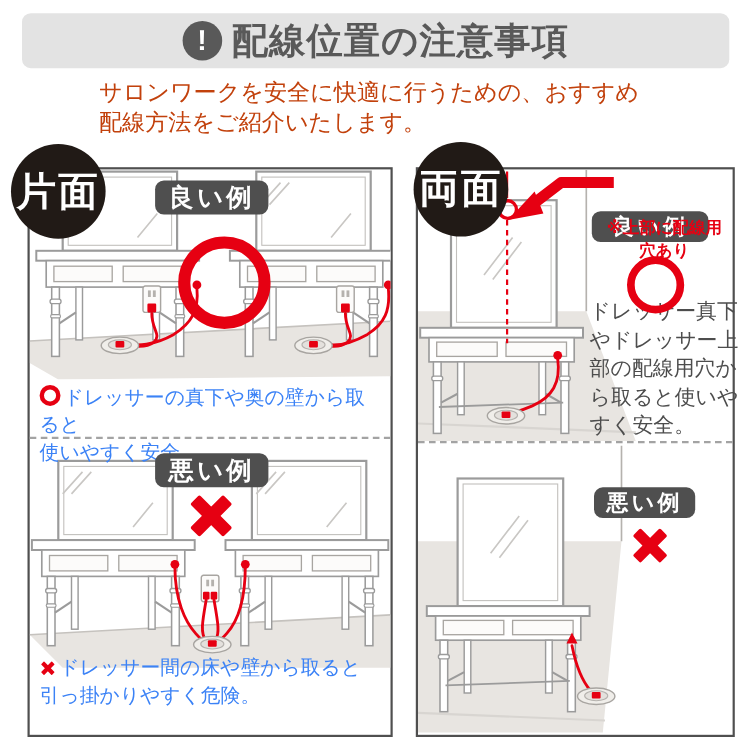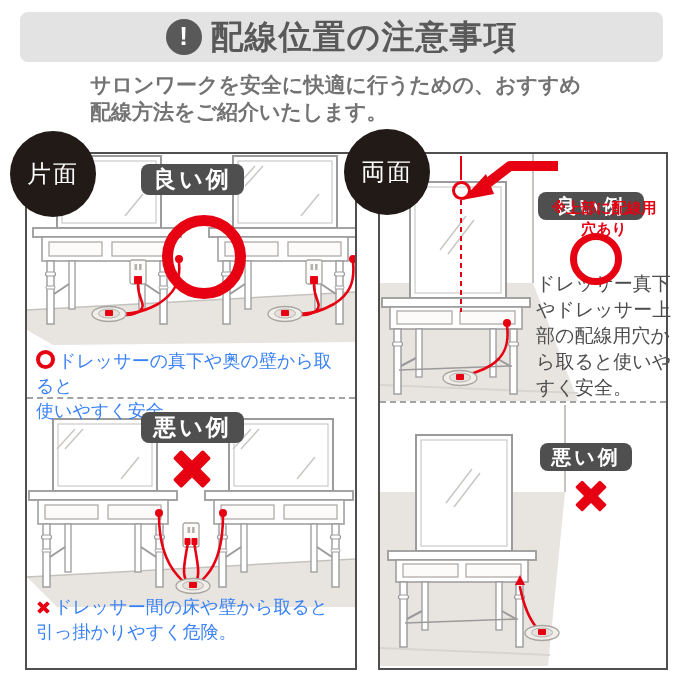--- a/index.html
+++ b/index.html
@@ -8,31 +8,31 @@
   .abs{position:absolute;}
 
   
   .header-band{left:20px;top:12px;width:643px;height:50px;background:#e3e3e3;border-radius:8px;
                display:flex;align-items:center;justify-content:center;gap:9px;}
   .excl-circle{width:36px;height:36px;border-radius:50%;background:#595959;color:#fff;
                display:flex;align-items:center;justify-content:center;
                font-size:26px;font-weight:bold;line-height:1;padding-bottom:2px;box-sizing:border-box;}
   .header-title{font-size:33px;font-weight:bold;color:#595959;letter-spacing:1px;}
 
-  .intro{left:90px;top:71px;width:530px;font-size:21px;line-height:27px;color:#737373;
-         white-space:pre-line;font-weight:700;}
+  .intro{left:90px;top:71px;width:530px;font-size:21px;line-height:27px;color:#c2410c;
+         white-space:pre-line;font-weight:400;}
 
   
   .panel{border:2px solid #4f4f4f;background:#fff;box-sizing:border-box;}
   .panel-left{left:25px;top:152px;width:332px;height:518px;}
   .panel-right{left:378px;top:152px;width:290px;height:518px;}
 
   .tag-circle{width:86px;height:86px;border-radius:50%;background:#211a16;color:#fff;
               display:flex;align-items:center;justify-content:center;
-              font-size:24px;font-weight:normal;letter-spacing:2px;z-index:30;}
+              font-size:36px;font-weight:bold;letter-spacing:2px;z-index:30;}
   .dashed-div{border-top:2px dashed #a3a3a3;height:0;z-index:5;}
 
   .badge{background:#4f4f4f;color:#fff;border-radius:8px;display:flex;align-items:center;
          justify-content:center;font-weight:bold;z-index:20;letter-spacing:3px;}
   .badge-lg{width:103px;height:31px;font-size:23px;}
   .badge-sm{height:28px;font-size:20px;}
 
   .ring{border-radius:50%;border-style:solid;border-color:#e60012;background:transparent;z-index:20;}
   .ring-big{left:162px;top:215px;width:62px;height:62px;border-width:11px;}
   .ring-small{left:570px;top:233px;width:38px;height:38px;border-width:7px;}
@@ -263,15 +263,15 @@
         <use href="#floor-outlet" x="162" y="228"></use>
       </g>
   </svg>
 
   <div class="abs badge badge-sm" style="left:540px;top:443px;width:92px">悪い例</div>
   <svg class="abs" style="left:572px;top:477px;z-index:20" width="38" height="38" viewBox="-25 -25 50 50">
       <use href="#red-cross"></use>
     </svg>
 
 
-  <div class="abs tag-circle" style="left:344px;top:129px">両面</div>
+  <div class="abs tag-circle" style="left:376px;top:129px">両面</div>
 
 </div>
 
 </body></html>

